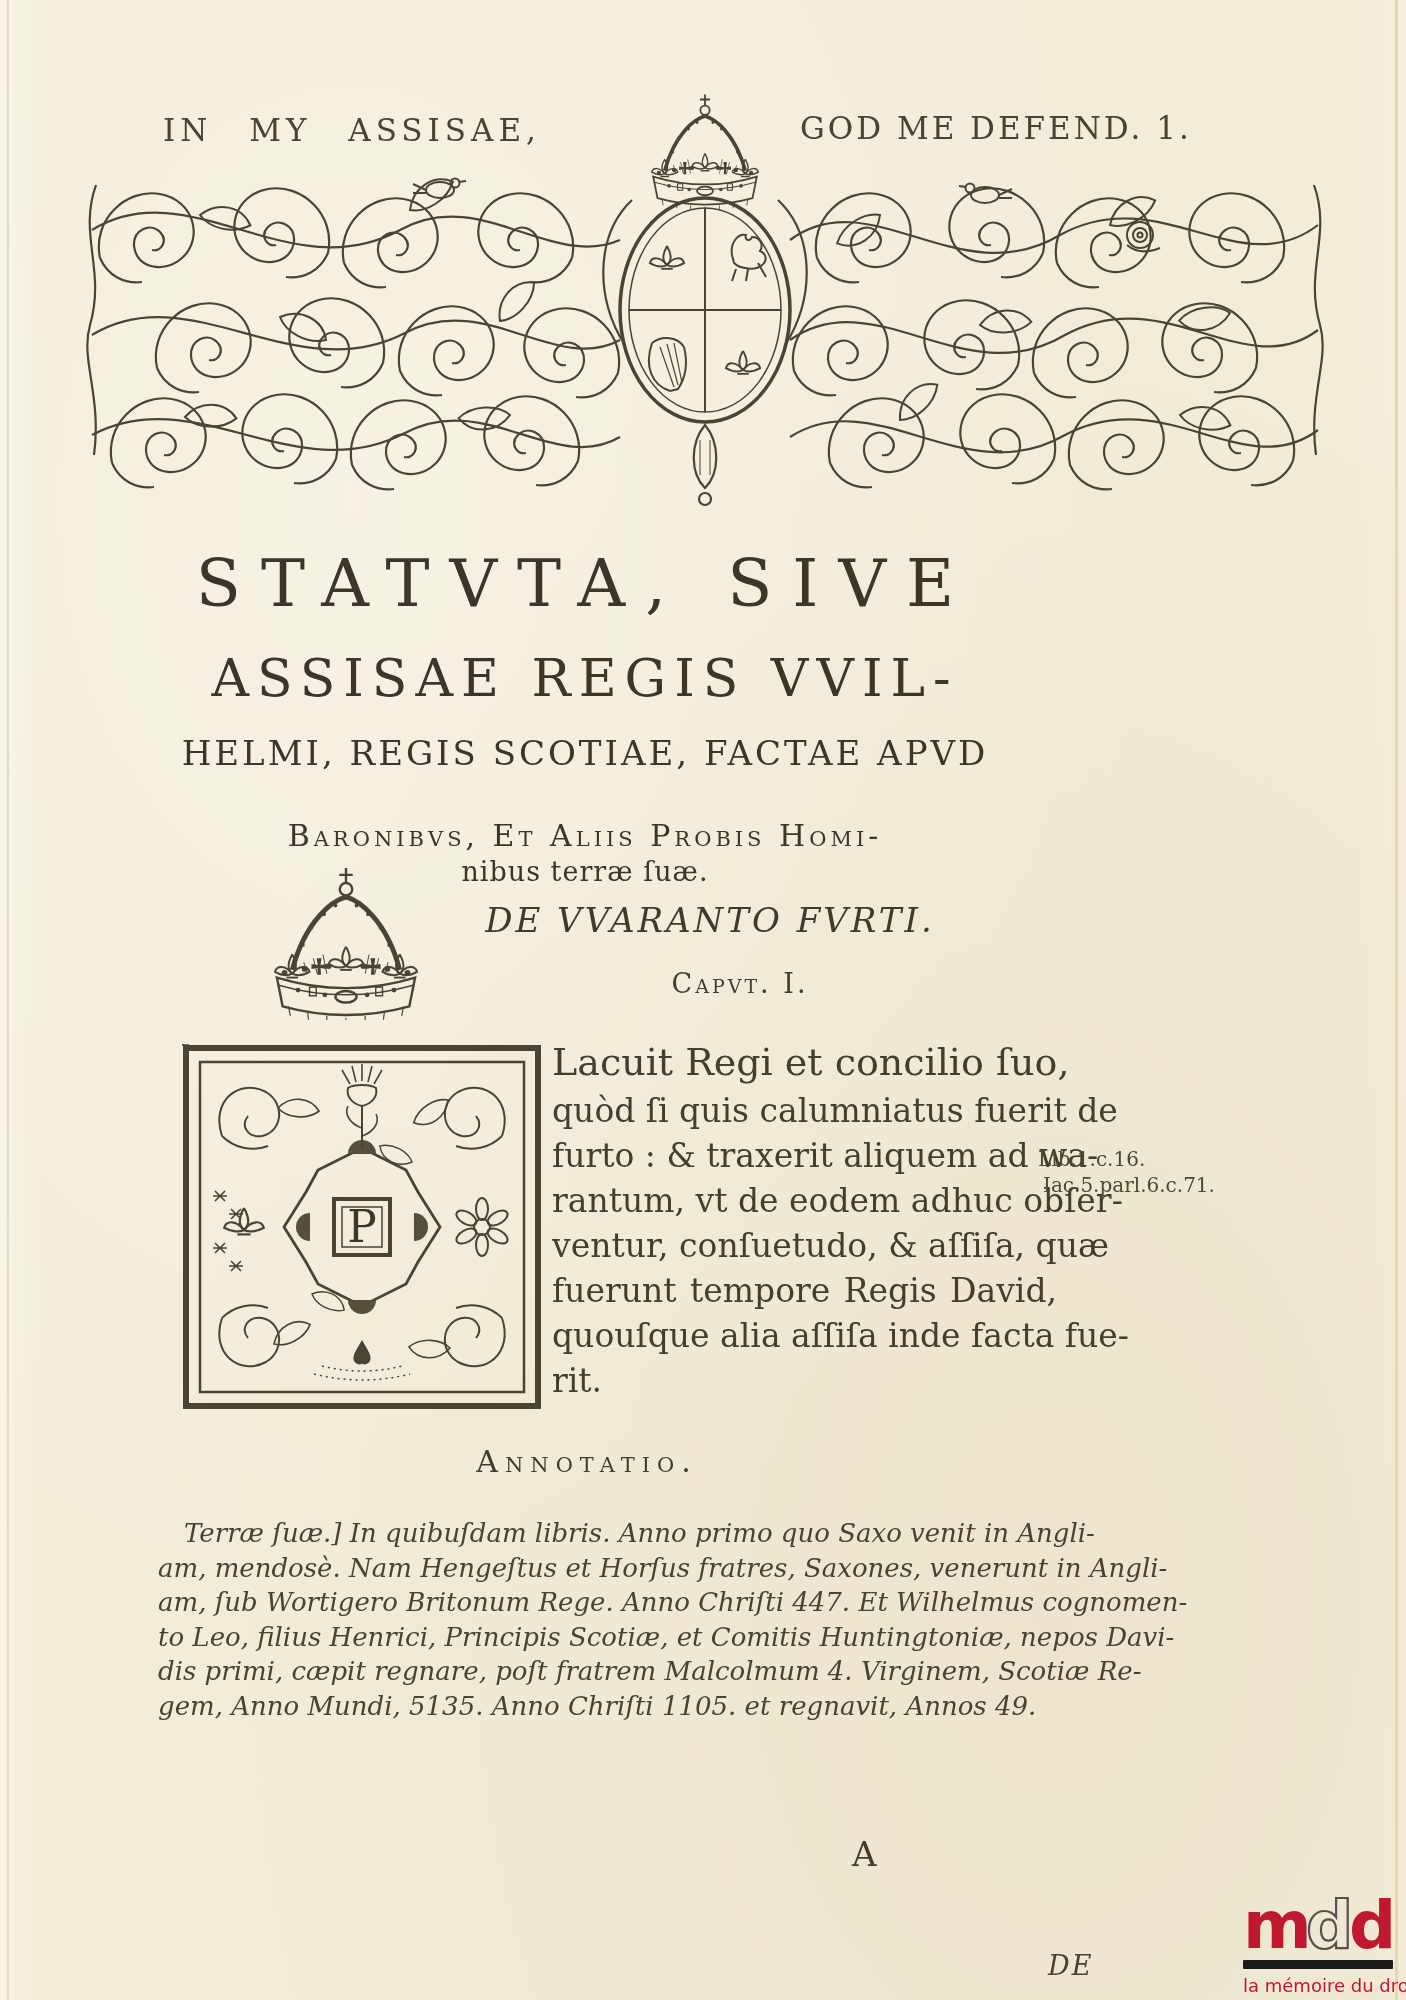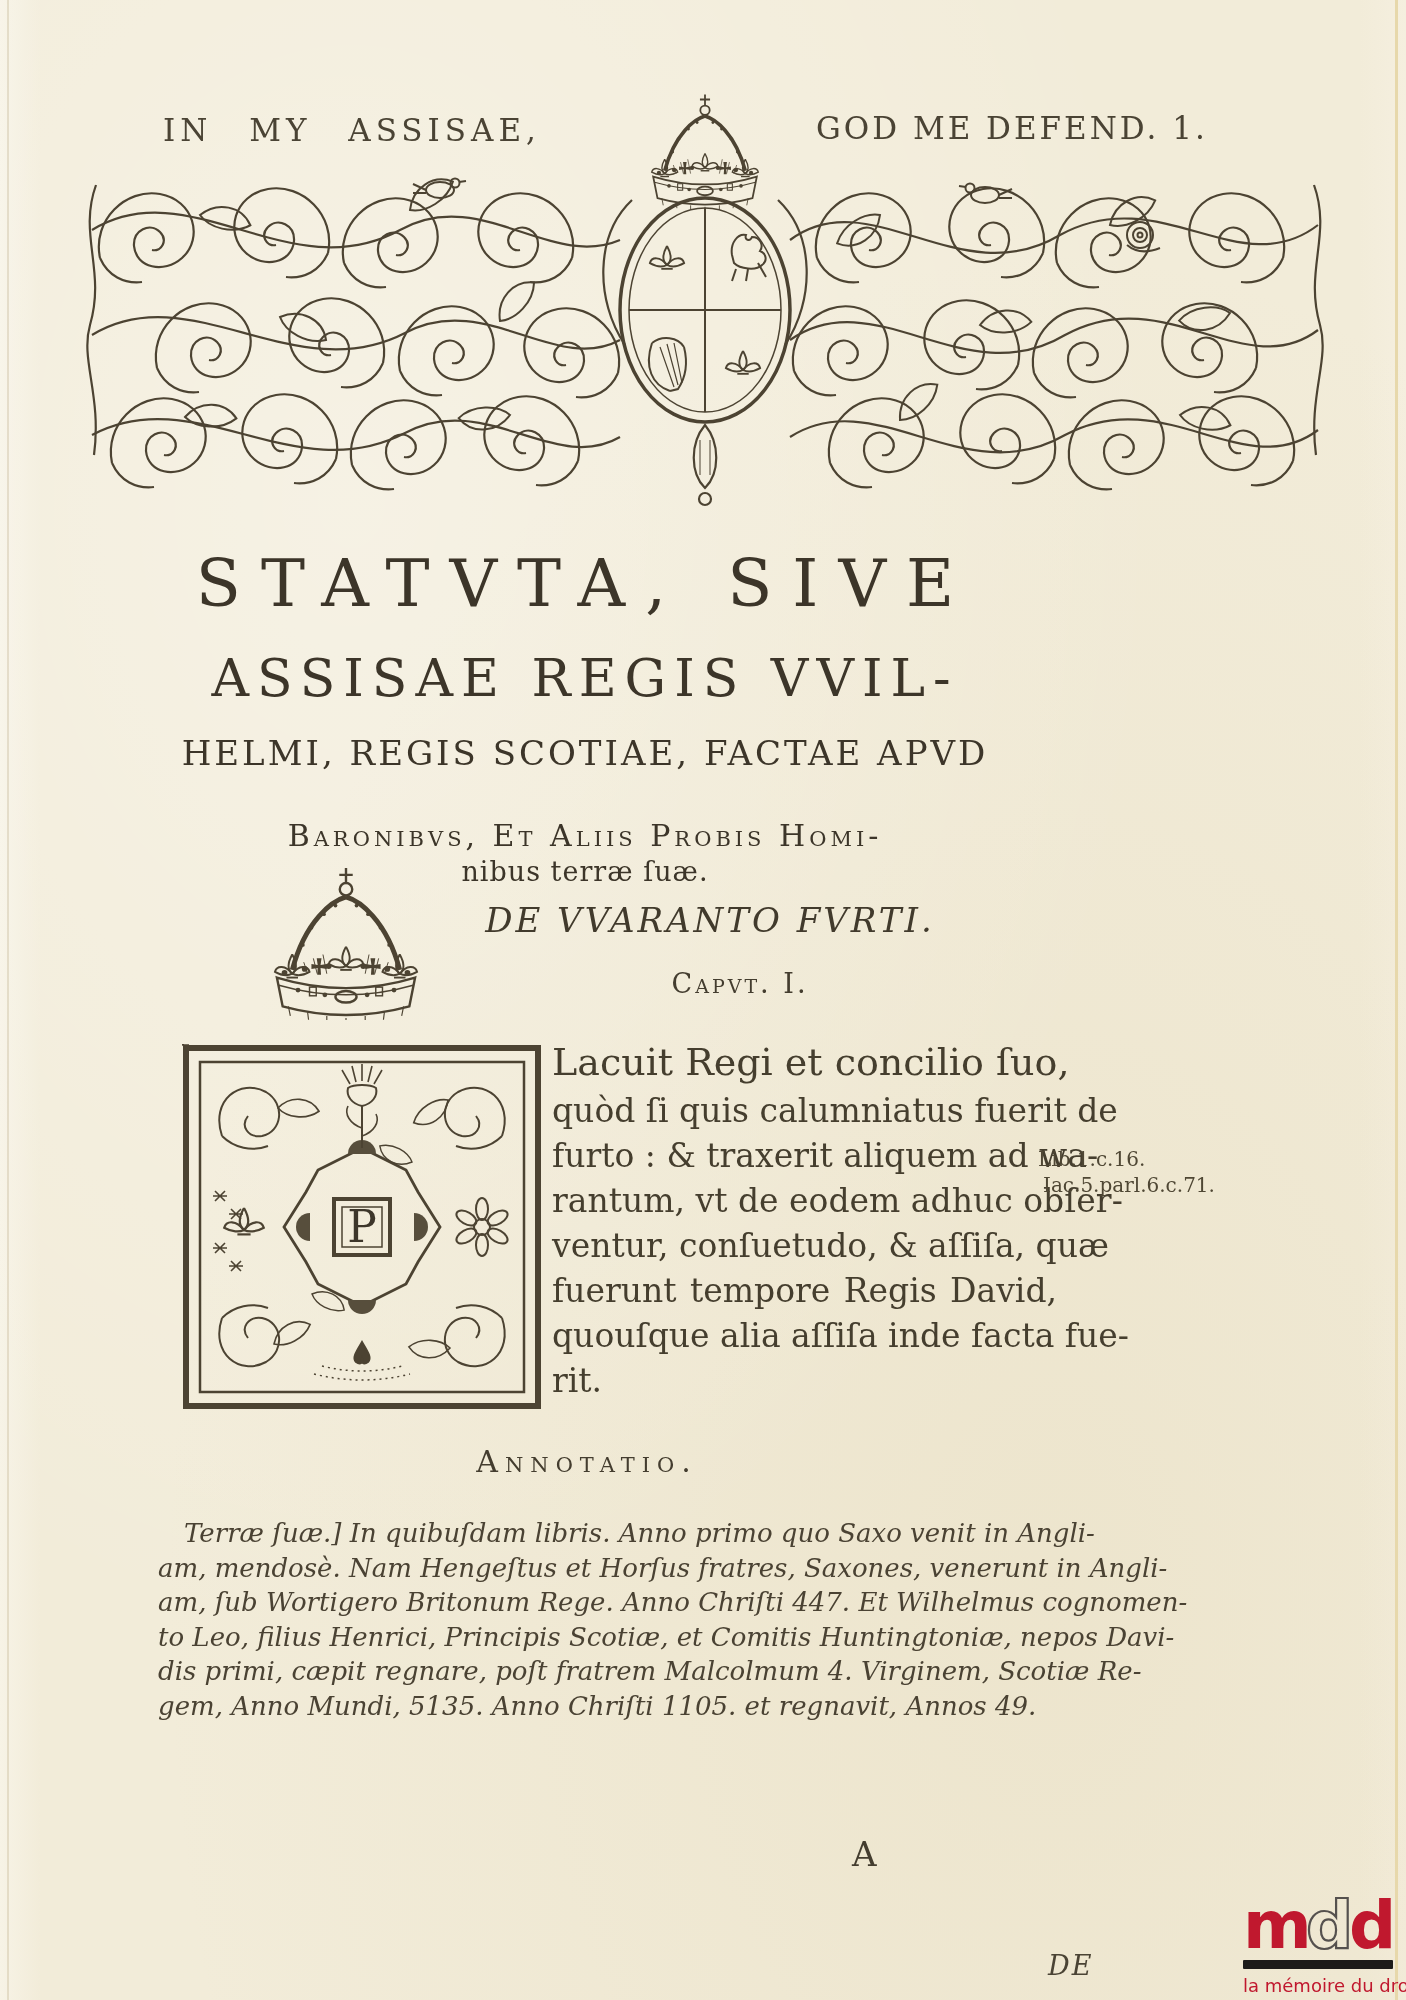--- a/index.html
+++ b/index.html
@@ -115,21 +115,21 @@
       <path d="M-14,0 L-27,-6 M-14,3 L-27,3 M19,-8 L26,-9"></path>
     </g>
   </defs>
 </svg>
 
 <div id="page">
   <div class="abs crease-left"></div>
   <div class="abs edge-right"></div>
 
   <div class="abs motto left" style="left:163px;top:112px;">IN MY ASSISAE,</div>
-  <div class="abs motto" style="left:800px;top:110px;margin-left:16px;">GOD ME DEFEND. 1.</div>
+  <div class="abs motto" style="left:800px;top:110px;">GOD ME DEFEND. 1.</div>
 
   <svg class="abs" style="left:80px;top:85px;" width="1250" height="430" viewBox="0 0 1250 430">
     <g class="wood" stroke-width="2.2">
 
       <path d="M12,145 C110,85 210,205 320,145 C400,100 470,185 540,155"></path>
       <path d="M710,155 C790,95 880,210 980,150 C1080,95 1160,200 1238,140"></path>
       <path d="M12,250 C110,190 215,305 325,248 C405,205 475,290 540,255"></path>
       <path d="M710,255 C795,195 885,310 985,250 C1085,195 1165,300 1238,245"></path>
       <path d="M12,350 C115,295 215,405 325,348 C405,305 475,390 540,352"></path>
       <path d="M710,352 C795,297 885,408 985,350 C1085,297 1165,400 1238,345"></path>

